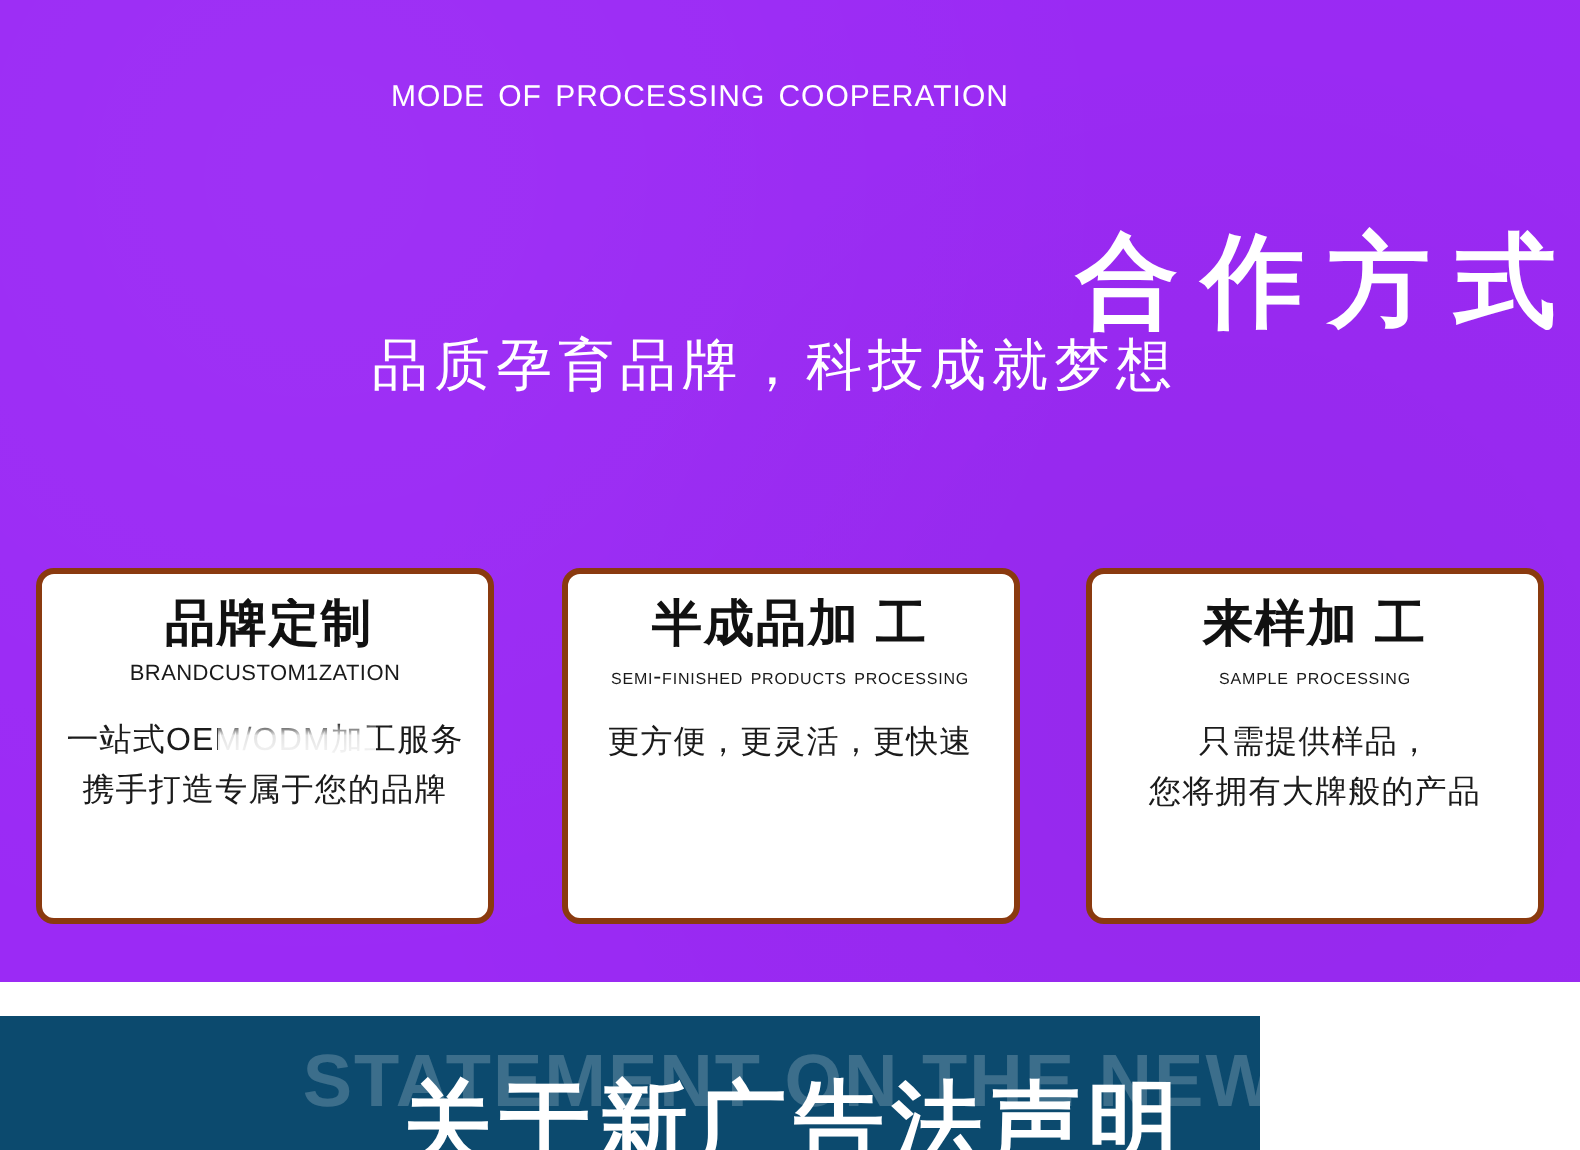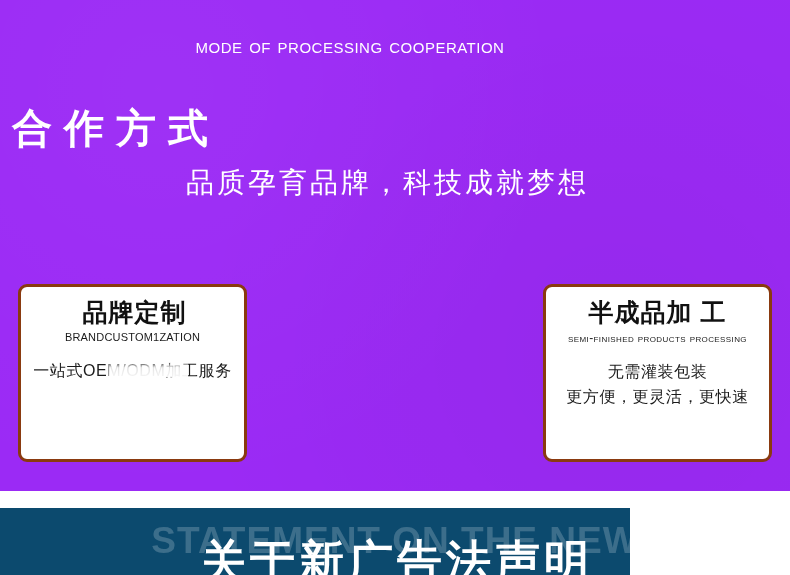--- a/index.html
+++ b/index.html
@@ -47,23 +47,23 @@
     font-weight: 400;
     white-space: nowrap;
     line-height: 1;
   }
 
   .hero-title {
     position: absolute;
     left: 0;
     top: 78px;
     width: 790px;
-    text-align: left;
-    color: #ffffff;
-    font-size: 40px;
+    text-align: right;
+    color: #ffffff;
+    font-size: 51px;
     font-weight: 700;
     letter-spacing: 12px;
     text-indent: 12px;
     line-height: 1.15;
     white-space: nowrap;
   }
 
   .hero-sub {
     position: absolute;
     left: 0;
@@ -221,35 +221,45 @@
     <div class="hero-sub">品质孕育品牌，科技成就梦想</div>
 
     <div class="cards">
 
       <article class="card">
         <div class="card-inner">
           <div class="card-title clip-right">品牌定制</div>
           <div class="card-en nocaps">BRANDCUSTOM1ZATION</div>
           <div class="card-lines">
             <div class="card-line faded-mid">一站式OEM/ODM加工服务</div>
+            <div class="card-line">携手打造专属于您的品牌</div>
           </div>
         </div>
       </article>
 
       <article class="card">
         <div class="card-inner">
           <div class="card-title">半成品加 工</div>
           <div class="card-en">Semi-finished products processing</div>
           <div class="card-lines">
-            <div class="card-line">无需灌装包装</div>
             <div class="card-line">更方便，更灵活，更快速</div>
           </div>
         </div>
       </article>
 
+      <article class="card">
+        <div class="card-inner">
+          <div class="card-title">来样加 工</div>
+          <div class="card-en">Sample processing</div>
+          <div class="card-lines">
+            <div class="card-line">只需提供样品，</div>
+            <div class="card-line">您将拥有大牌般的产品</div>
+          </div>
+        </div>
+      </article>
 
     </div>
   </section>
 
   <section class="band">
     <div class="band-ghost">STATEMENT ON THE NEW</div>
     <div class="band-title">关于新广告法声明</div>
   </section>
 
 </div>

